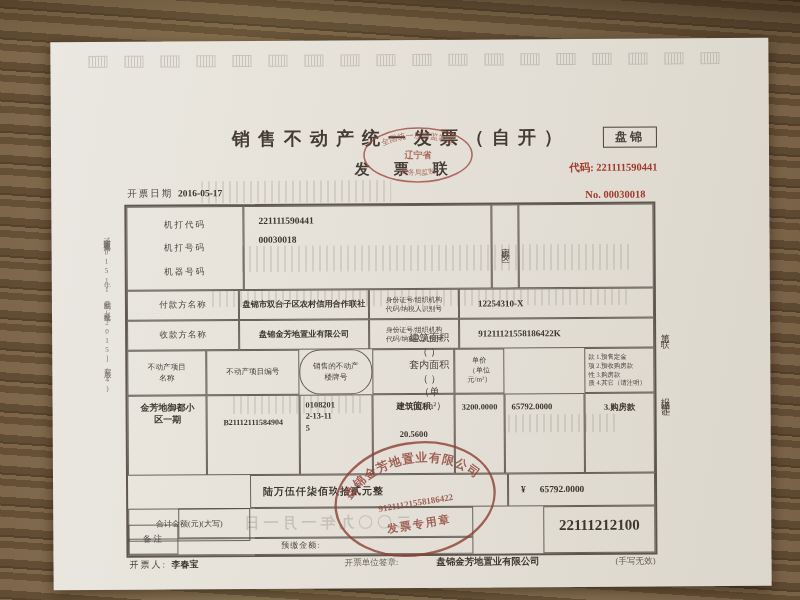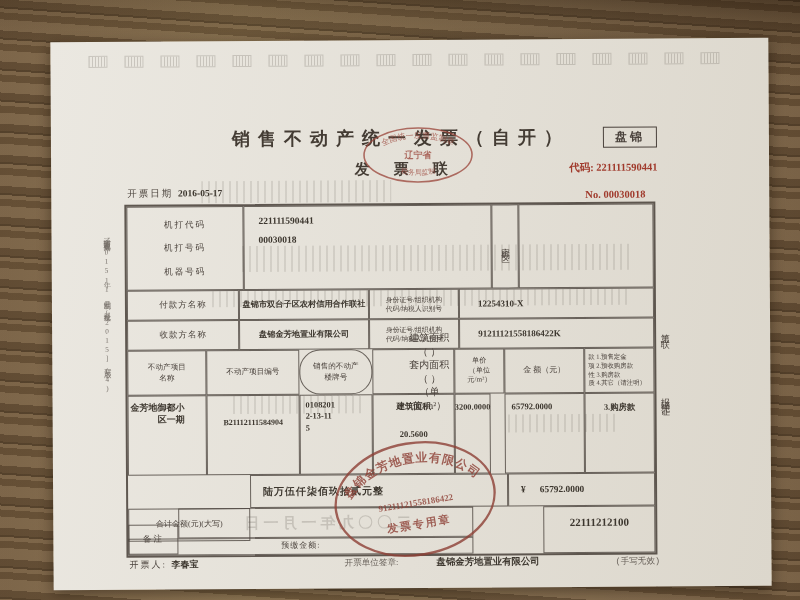--- a/index.html
+++ b/index.html
@@ -129,52 +129,51 @@
 名称</div>
     <div class="c" style="left:79px;top:144px;width:93px;height:45px;font-size:7.6px;">不动产项目编号</div>
     <div class="c pre" style="left:172px;top:144px;width:73px;height:45px;font-size:7.6px;border-radius:21px;">销售的不动产
 楼牌号</div>
     <div class="c pre" style="left:245px;top:144px;width:82px;height:45px;font-size:10px;padding-left:32px;">建筑面积（  ）
 套内面积（  ）
 （单位:m²）</div>
     <div class="c pre" style="left:327px;top:144px;width:50px;height:45px;font-size:7.2px;">单价
 （单位
 元/m²）</div>
-    <div class="c" style="left:377px;top:144px;width:80px;height:45px;font-size:8px;">金  额（元）</div>
     <div class="c pre" style="left:457px;top:144px;width:70px;height:45px;font-size:6.4px;justify-content:flex-start;text-align:left;padding-left:3px;">款 1.预售定金
 项 2.预收购房款
 性 3.购房款
 质 4.其它（请注明）</div>
 
-    <div class="c pre b" style="left:0;top:189px;width:79px;height:80px;align-items:flex-start;justify-content:flex-start;text-align:right;padding:5px 0 0 2px;font-size:9px;">金芳地御都小
+    <div class="c pre b" style="left:0;top:189px;width:79px;height:80px;align-items:flex-start;justify-content:flex-start;text-align:center;padding:5px 0 0 12px;font-size:9px;">金芳地御都小
 区一期</div>
     <div class="c b" style="left:79px;top:189px;width:93px;height:80px;align-items:flex-start;padding-top:22px;font-size:8px;">B21112111584904</div>
     <div class="c pre b" style="left:172px;top:189px;width:73px;height:80px;align-items:flex-start;justify-content:flex-start;text-align:left;padding:4px 0 0 5px;font-size:8.4px;">0108201
 2-13-11
 5</div>
     <div class="c" style="left:245px;top:189px;width:82px;height:80px;flex-direction:column;justify-content:flex-start;padding-top:6px;gap:16px;font-size:8.6px;">
       <span class="b">建筑面积</span>
       <span class="b">20.5600</span>
     </div>
-    <div class="c b" style="left:327px;top:189px;width:36px;height:80px;align-items:flex-start;padding-top:7px;font-size:8.4px;">3200.0000</div>
+    <div class="c b" style="left:327px;top:189px;width:50px;height:80px;align-items:flex-start;padding-top:7px;font-size:8.4px;">3200.0000</div>
     <div class="c b" style="left:377px;top:189px;width:80px;height:80px;align-items:flex-start;justify-content:flex-start;padding:7px 0 0 6px;font-size:8.6px;">65792.0000</div>
     <div class="c b" style="left:457px;top:189px;width:70px;height:80px;align-items:flex-start;padding-top:8px;font-size:8.4px;">3.购房款</div>
 
     <div class="c" style="left:0;top:269px;width:122px;height:33px;font-size:8px;margin-top:33px;">合计金额(元)(大写)</div>
     <div class="c b" style="left:122px;top:269px;width:258px;height:33px;justify-content:flex-start;padding-left:12px;font-size:10px;letter-spacing:1px;">陆万伍仟柒佰玖拾贰元整</div>
     <div class="c" style="left:380px;top:269px;width:147px;height:33px;justify-content:flex-start;padding-left:12px;font-size:9.4px;gap:14px;">
       <span class="b">¥</span>
       <span class="b">65792.0000</span>
     </div>
 
     <div class="c" style="left:0;top:302px;width:50px;height:30px;font-size:8.5px;letter-spacing:2px;margin-top:16px;">备注</div>
     <div class="c" style="left:50px;top:302px;width:295px;height:30px;">
       <span class="bleed" style="font-size:15px;font-weight:bold;letter-spacing:4px;transform:scaleX(-1);display:inline-block;">二〇〇九年一月一日</span>
     </div>
-    <div class="c b" style="left:415px;top:302px;width:112px;height:47px;align-items:flex-start;padding-top:8px;font-size:11px;">22111212100</div>
+    <div class="c b" style="left:415px;top:302px;width:112px;height:47px;align-items:flex-start;padding-top:8px;font-size:15px;">22111212100</div>
     <div class="c" style="left:0;top:332px;width:345px;height:17px;font-size:8px;letter-spacing:1px;">预缴金额:</div>
   </div>
 
   <svg class="abs" style="left:274px;top:396px;opacity:.8;color:#8e4036;transform:rotate(-9deg);" width="176" height="126" viewBox="0 0 176 126">
     <defs>
         <path id="carc" d="M 15 78 A 72 51 0 1 1 161 78"></path>
       </defs>
     <ellipse cx="88" cy="63" rx="80" ry="56" fill="none" stroke="currentColor" stroke-width="2.4"></ellipse>
     <text font-size="12" fill="currentColor" font-weight="bold" letter-spacing="1">
       <textPath href="#carc" startOffset="50%" text-anchor="middle">盘锦金芳地置业有限公司</textPath>
@@ -182,20 +181,20 @@
     <text x="88" y="70" font-size="9" text-anchor="middle" fill="currentColor" font-weight="bold">91211121558186422</text>
     <text x="88" y="92" font-size="11" text-anchor="middle" fill="currentColor" font-weight="bold" letter-spacing="2">发票专用章</text>
   </svg>
 
   <div class="abs" style="left:76px;top:517px;font-size:9px;">
     <span class="lbl">开票人:</span>&nbsp;
     <span class="b">李春宝</span>
   </div>
   <div class="abs" style="left:291px;top:517px;font-size:8.6px;opacity:.8;">开票单位签章:</div>
   <div class="abs b" style="left:383px;top:516px;font-size:9.4px;">盘锦金芳地置业有限公司</div>
-  <div class="abs" style="left:562px;top:517px;font-size:8.6px;opacity:.8;font-family:Liberation Mono, monospace;">(手写无效)</div>
+  <div class="abs" style="left:562px;top:517px;font-size:8.6px;opacity:.8;">(手写无效)</div>
 
   <div class="abs vtext" style="left:50px;top:190px;height:290px;font-size:7.2px;opacity:.7;letter-spacing:1px;line-height:1.1;">辽宁省国家税务局2015年11月监制  辽税发[2015]第一版(4)</div>
 
   <div class="abs vtext" style="left:606px;top:288px;height:60px;font-size:9px;letter-spacing:3px;">第二联</div>
   <div class="abs vtext" style="left:606px;top:352px;height:70px;font-size:9px;letter-spacing:3px;">报销凭证</div>
 
 </div>
 
 </body></html>

